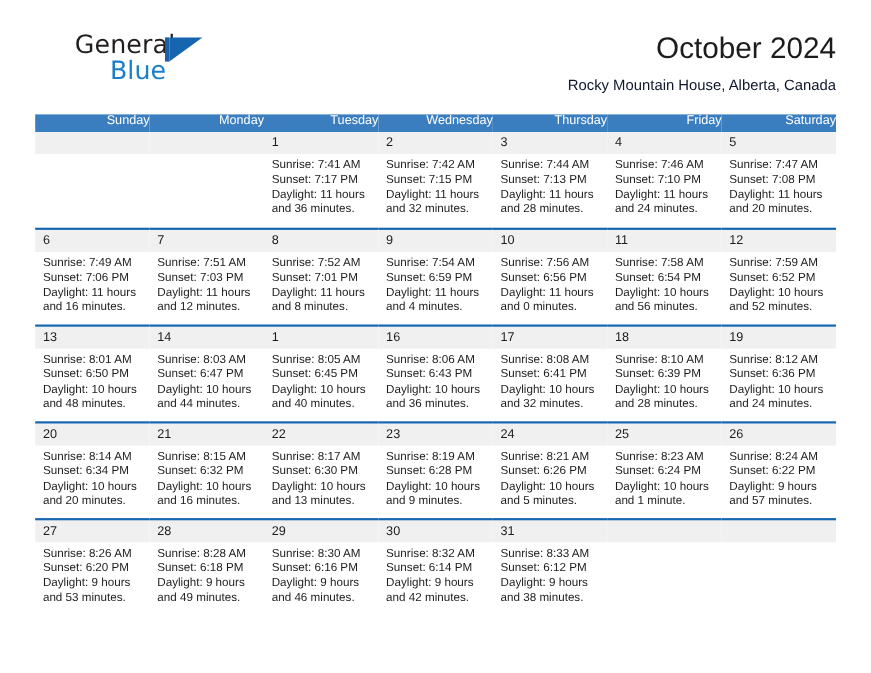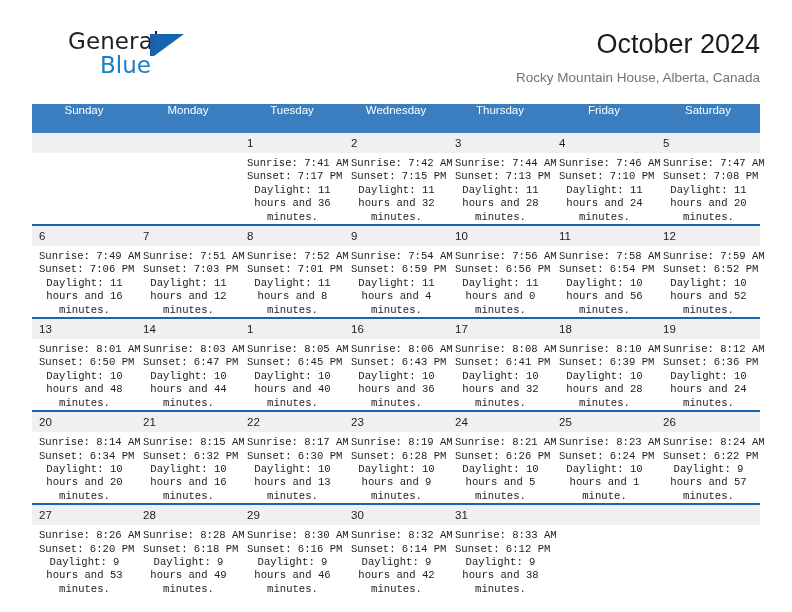--- a/index.html
+++ b/index.html
@@ -94,21 +94,21 @@
     font-size: 27px;
     font-weight: 400;
     color: #1c1c1c;
     line-height: 32px;
     white-space: nowrap;
     font-family: "Liberation Sans", sans-serif;
   }
   .cal-subtitle {
     font-size: 13.5px;
     font-weight: 400;
-    color: #737373;
+    color: #0f172a;
     line-height: 20px;
     margin-top: 8px;
     white-space: nowrap;
     font-family: "Liberation Sans", sans-serif;
   }
 
   
   .calendar {
     position: absolute;
     left: 32px;
@@ -122,23 +122,23 @@
     padding: 0;
     margin: 0;
     vertical-align: top;
   }
 
   .dow {
     background: #3a7ec0;
     color: #ffffff;
     font-size: 11.5px;
     font-weight: 400;
-    text-align: center;
+    text-align: right;
     padding: 5px 0 5px 7px;
-    height: 29px;
+    height: 16px;
     font-family: "Liberation Sans", sans-serif;
   }
 
   .weekrow > td {
     border-top: 2px solid #1565b0;
   }
   .weekrow.first > td {
     border-top: none;
   }
 
@@ -160,22 +160,21 @@
     height: 14px;
   }
   .cell.empty .daynum {
     color: transparent;
   }
   .details {
     padding: 4px 6px 0 7px;
     font-size: 10.6px;
     line-height: 13.4px;
     color: #1c1c1c;
-    font-family: Liberation Mono, monospace;
-    text-align: center;
+    font-family: Liberation Sans, sans-serif;
   }
   .details div {
     white-space: nowrap;
   }
   .details .daylight-line {
     white-space: normal;
   }
 </style>
 </head>
 <body>

